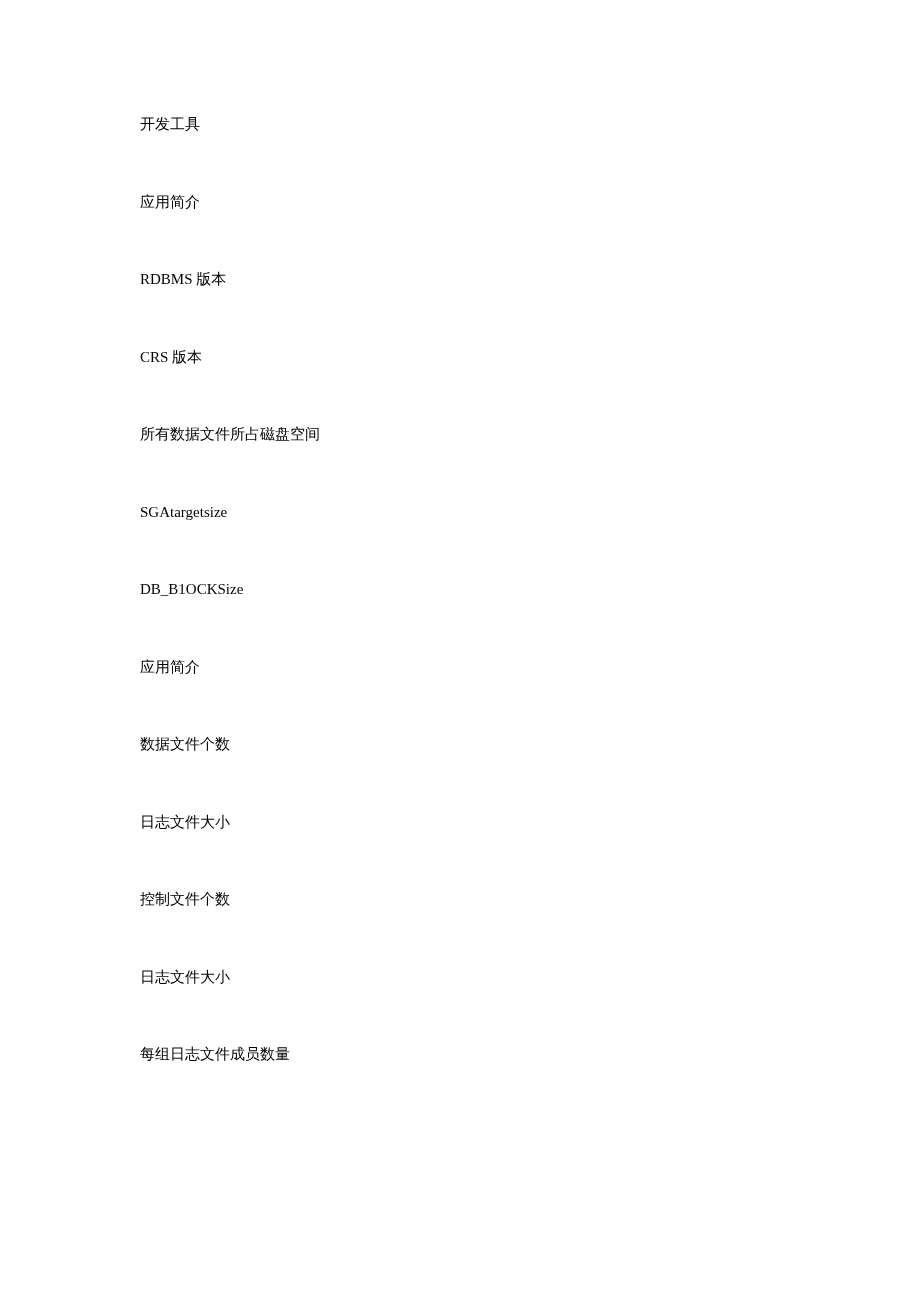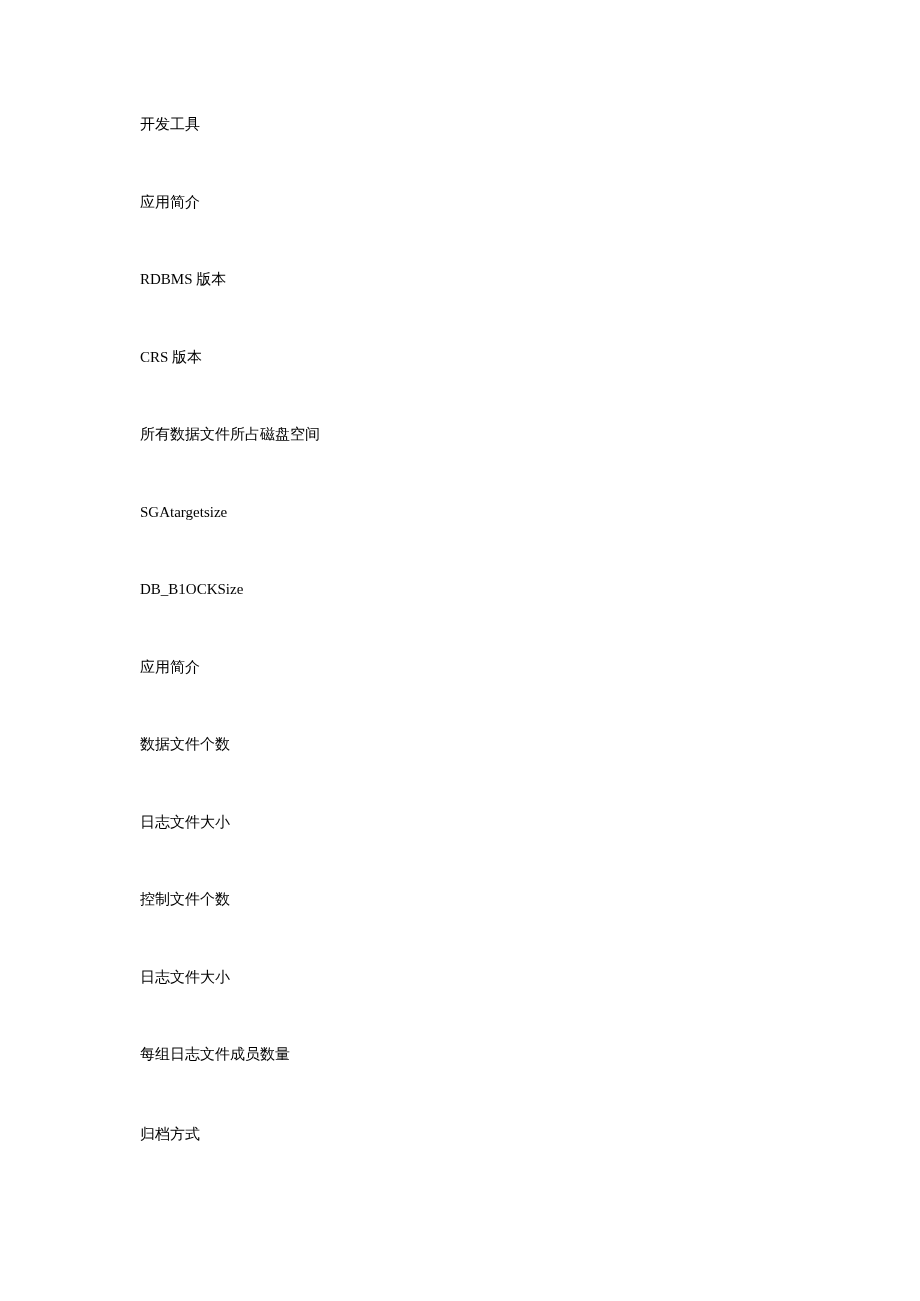--- a/index.html
+++ b/index.html
@@ -36,14 +36,13 @@
 <div class="item">所有数据文件所占磁盘空间</div>
 <div class="item">SGAtargetsize</div>
 <div class="item">DB_B1OCKSize</div>
 <div class="item">应用简介</div>
 <div class="item">数据文件个数</div>
 <div class="item">日志文件大小</div>
 <div class="item">控制文件个数</div>
 <div class="item">日志文件大小</div>
 <div class="item">每组日志文件成员数量</div>
 <div class="item-last">
-  <div>归档方式</div>
 </div>
 
 </body></html>

